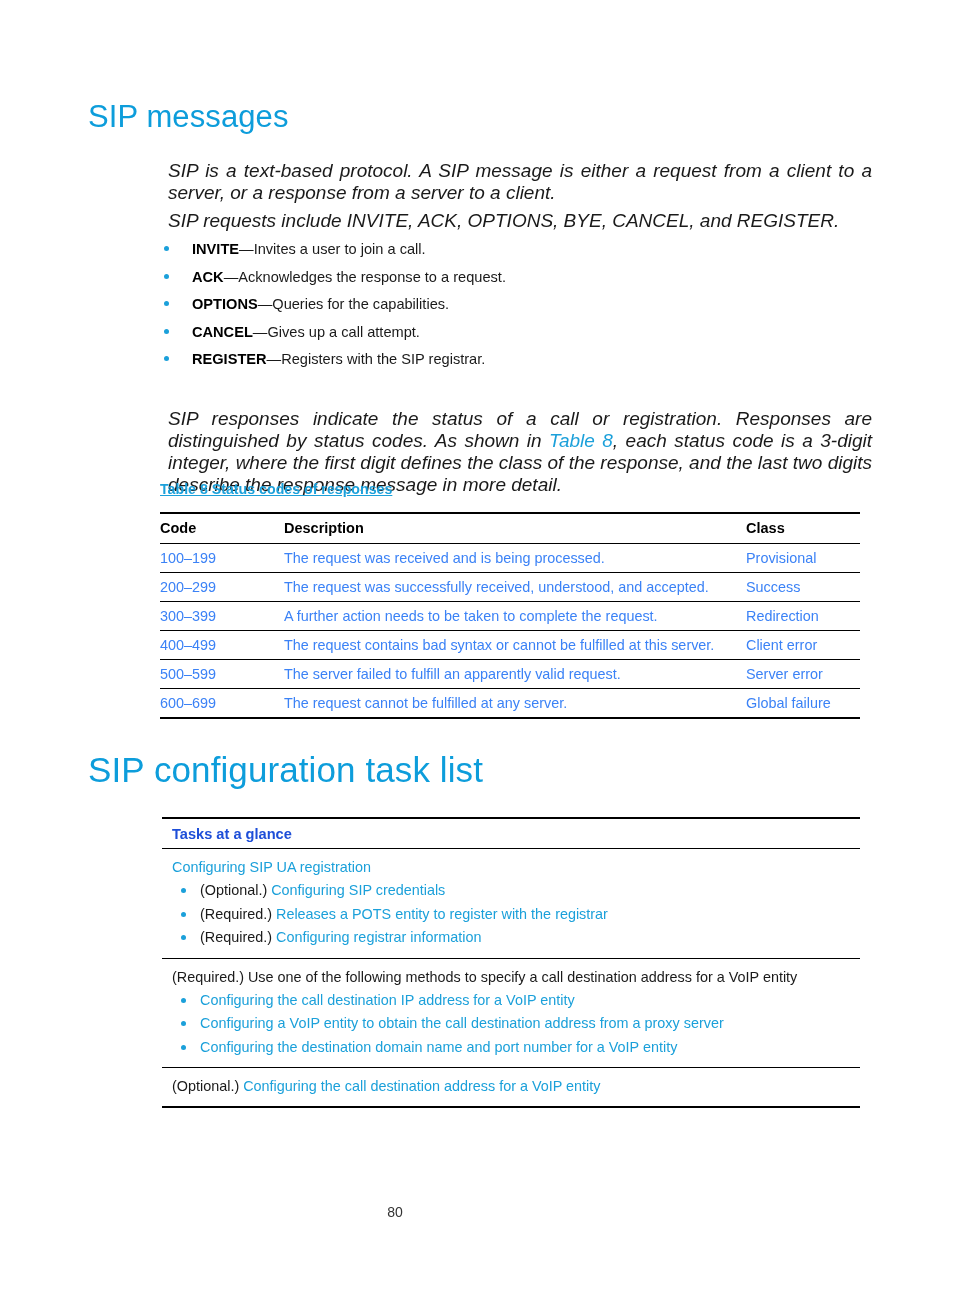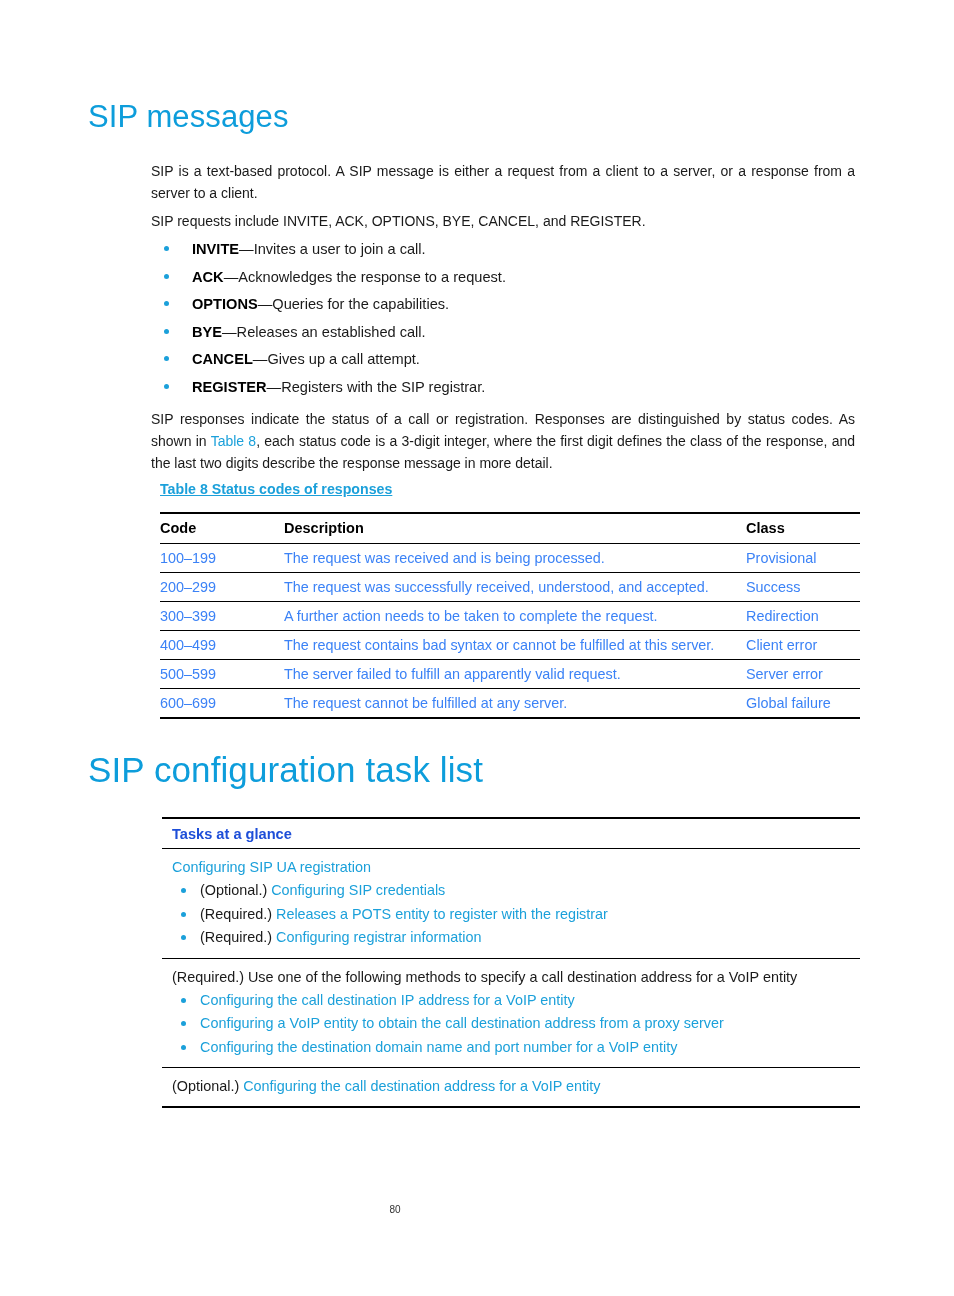--- a/index.html
+++ b/index.html
@@ -36,26 +36,27 @@
   }
   .h1.lvl-b {
     top: 750px;
     font-size: 35px;
     line-height: 40px;
   }
 
   
   .para {
     position: absolute;
-    left: 151px;
+    left: 168px;
     width: 704px;
-    font-size: 14px;
+    font-size: 19px;
     line-height: 22px;
     text-align: justify;
     color: #1a1a1a;
+    font-style: italic;
   }
   .para.nojust { text-align: left; }
 
   .link {
     color: #1ba0da;
   }
 
   
   .blist {
     position: absolute;
@@ -181,21 +182,21 @@
     background: #1ba0da;
   }
 
   
   .pagenum {
     position: absolute;
     left: 0;
     width: 790px;
     top: 1204px;
     text-align: center;
-    font-size: 10px;
+    font-size: 14px;
     color: #333;
   }
 </style>
 </head>
 <body>
 
 <div class="page">
 
   <div class="h1 lvl-a">SIP messages</div>
 
@@ -207,23 +208,20 @@
     <div class="bi">
       <span class="dot"></span><span class="term">INVITE</span><span>—</span><span>Invites a user to join a call.</span>
     </div>
     <div class="bi">
       <span class="dot"></span><span class="term">ACK</span><span>—</span><span>Acknowledges the response to a request.</span>
     </div>
     <div class="bi">
       <span class="dot"></span><span class="term">OPTIONS</span><span>—</span><span>Queries for the capabilities.</span>
     </div>
     <div class="bi">
-      <span class="dot"></span><span class="term">BYE</span><span>—</span><span>Releases an established call.</span>
-    </div>
-    <div class="bi">
       <span class="dot"></span><span class="term">CANCEL</span><span>—</span><span>Gives up a call attempt.</span>
     </div>
     <div class="bi">
       <span class="dot"></span><span class="term">REGISTER</span><span>—</span><span>Registers with the SIP registrar.</span>
     </div>
   </div>
 
   <div class="para" style="top:408px;"><span>SIP responses indicate the status of a call or registration. Responses are distinguished by status codes. As shown in </span><span class="link">Table 8</span><span>, each status code is a 3-digit integer, where the first digit defines the class of the response, and the last two digits describe the response message in more detail.</span></div>
 
   <div class="tcaption" style="top:481px;text-decoration:underline;">Table 8 Status codes of responses</div>

